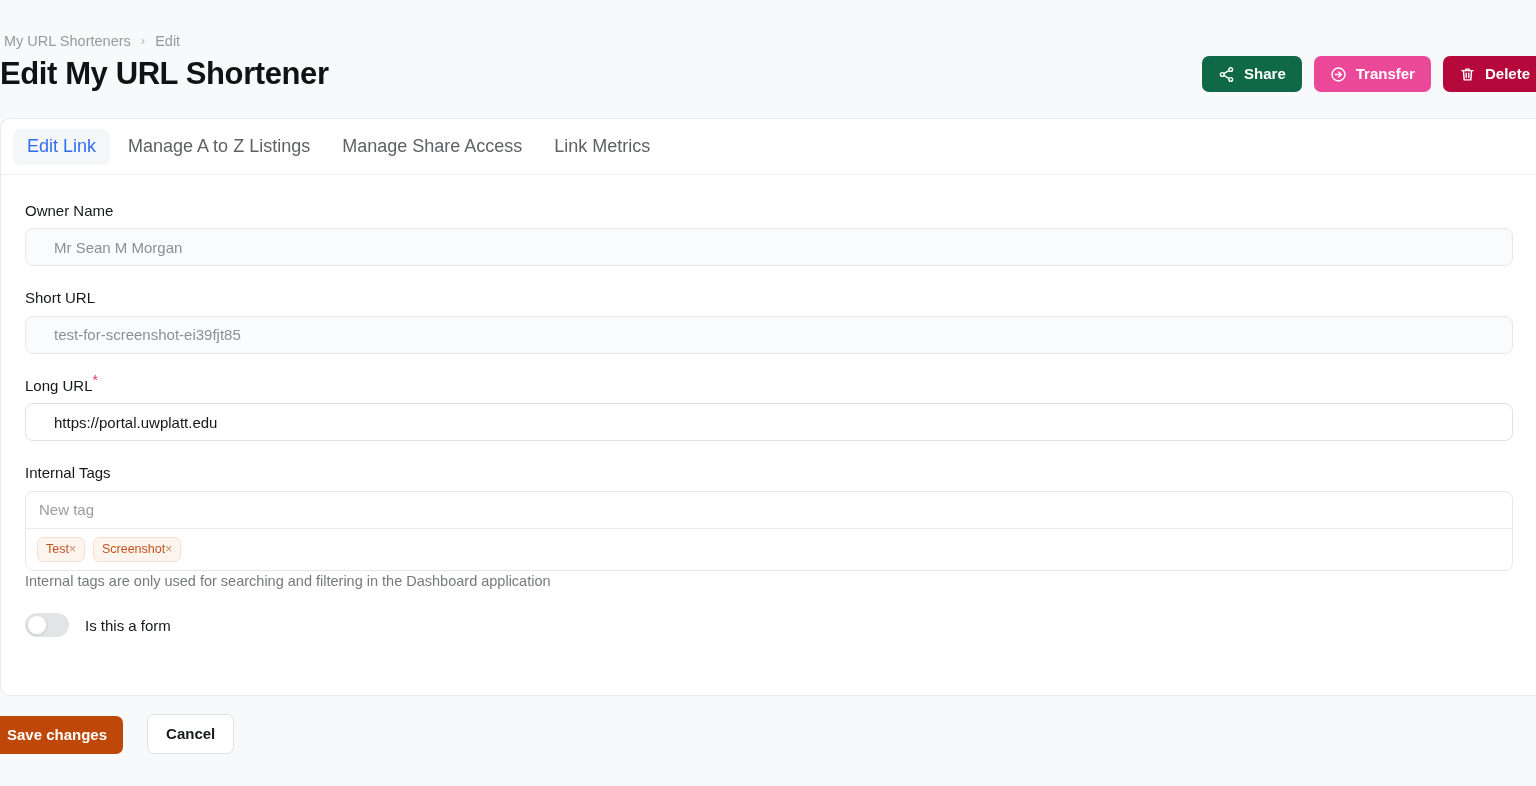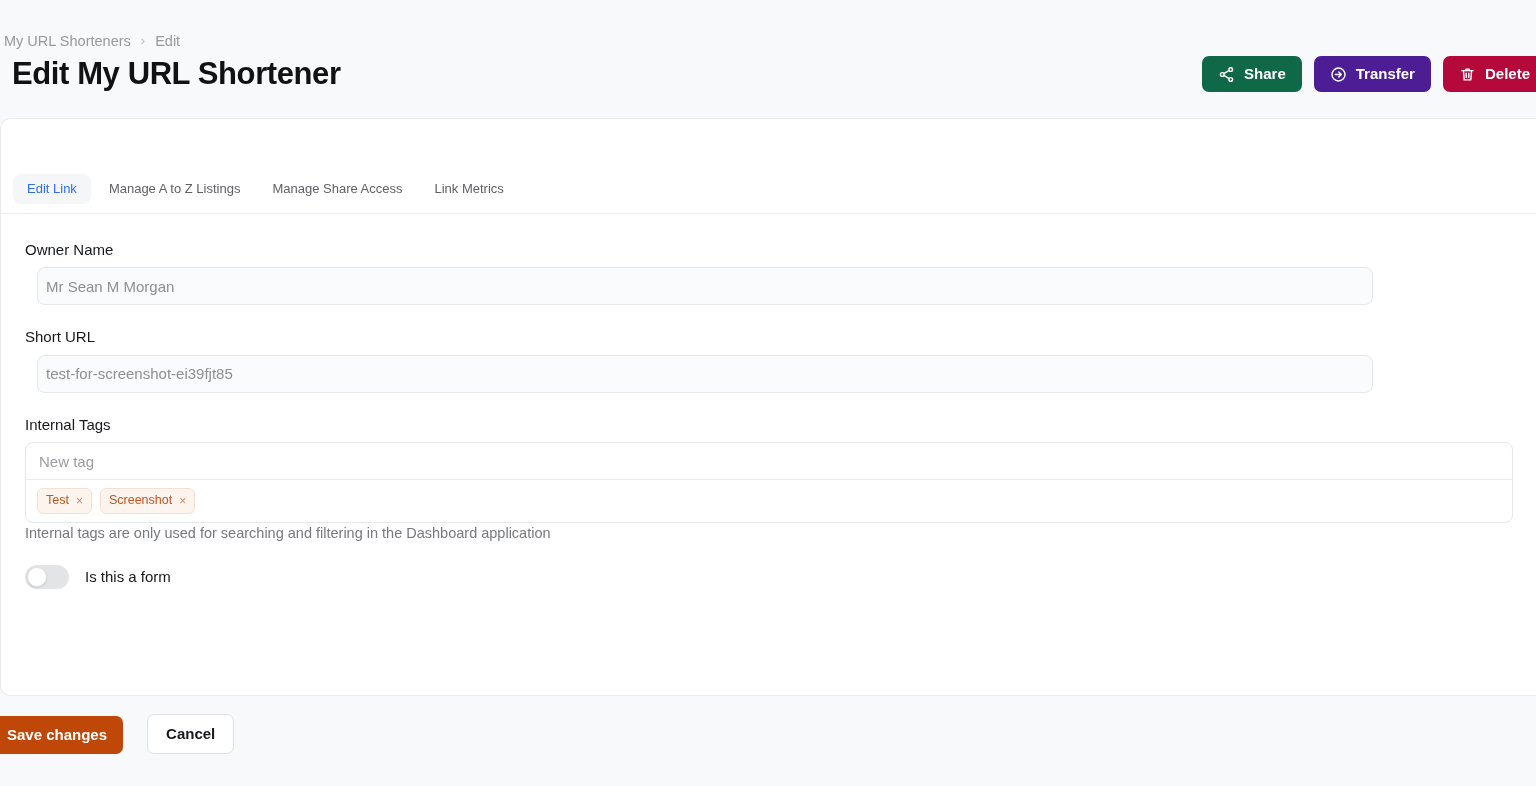--- a/index.html
+++ b/index.html
@@ -37,21 +37,21 @@
     display: inline-block;
     transform: translateY(-1px);
   }
   .title-row {
     display: flex;
     align-items: center;
     justify-content: space-between;
     margin-top: 6px;
     margin-left: -24px;
     margin-right: -24px;
-    padding-left: 12px;
+    padding-left: 0;
     padding-right: 0;
   }
   h1.page-title {
     margin: 0;
     font-size: 31px;
     font-weight: 700;
     letter-spacing: -0.4px;
     color: #111214;
     line-height: 1.25;
   }
@@ -72,21 +72,21 @@
     font-weight: 600;
     color: #ffffff;
     padding: 9px 16px;
     cursor: pointer;
     white-space: nowrap;
     line-height: 1.2;
     justify-content: space-between;
   }
   .btn svg { display: block; flex: none; }
   .btn-share    { background: #0f6848; }
-  .btn-transfer { background: #4c1d95; }
+  .btn-transfer { background: #ec4899; }
   .btn-delete   { background: #b5093b; }
 
   
   .card {
     background: #ffffff;
     border: 1px solid #e9eaec;
     border-right: none;
     border-radius: 10px 0 0 10px;
     margin-left: 0;
     margin-right: -2px;
@@ -95,59 +95,57 @@
     overflow: hidden;
   }
   .tabs {
     display: flex;
     align-items: center;
     gap: 4px;
     padding: 10px 12px 9px 12px;
     border-bottom: 1px solid #eceef0;
   }
   .tab {
-    font-size: 13px;
+    font-size: 18px;
     color: #5f6165;
     padding: 7px 14px;
     border-radius: 8px;
     cursor: pointer;
     white-space: nowrap;
     line-height: 1.2;
-    margin-top: 45px;
   }
   .tab.active {
     color: #2f6ef0;
     background: #f5f6f8;
     font-weight: 400;
   }
 
   .card-body { padding: 26px 24px 0 24px; }
 
   .field { margin-bottom: 22px; }
   .field-label {
     font-size: 15px;
     color: #16181b;
     margin-bottom: 8px;
     display: block;
     line-height: 1.3;
   }
   .req-star { color: #e8355a; font-size: 14px; vertical-align: super; line-height: 0; }
 
   .input {
-    width: 1336px;
+    width: 1488px;
     height: 38px;
     border: 1px solid #e6e7e9;
     border-radius: 8px;
     background: #fafbfc;
     color: #8d8f93;
     font-family: inherit;
     font-size: 15px;
-    padding: 0 8px;
+    padding: 0 28px;
     outline: none;
-    margin-left: 12px;
   }
   .input.editable {
     background: #ffffff;
     color: #16181b;
     border-color: #dfe1e4;
   }
 
   
   .tags-box {
     width: 1488px;
@@ -173,21 +171,20 @@
   .tags-list {
     display: flex;
     align-items: center;
     gap: 8px;
     padding: 8px 11px;
     min-height: 41px;
   }
   .tag-chip {
     display: inline-flex;
     align-items: center;
-    gap: 7px;
     background: #fdf4ee;
     border: 1px solid #f3e0d2;
     color: #c0551f;
     font-size: 12.5px;
     border-radius: 6px;
     padding: 3px 8px;
     line-height: 1.4;
     cursor: default;
   }
   .tag-remove {
@@ -335,20 +332,26 @@
     <div class="field">
       <label class="field-label">Owner Name</label>
       <input class="input" type="text" readonly="" value="Mr Sean M Morgan" style="">
     </div>
 
     <div class="field">
       <label class="field-label">Short URL</label>
       <input class="input" type="text" readonly="" value="test-for-screenshot-ei39fjt85" style="">
     </div>
 
+    <div class="field">
+      <label class="field-label">
+        <span>Long URL</span><span class="req-star">*</span>
+      </label>
+      <input class="input editable" type="text" value="https://portal.uwplatt.edu" style="">
+    </div>
 
     <div class="field">
       <label class="field-label">Internal Tags</label>
 
       <div class="tags-box">
         <input class="tags-input" type="text" placeholder="New tag" style="">
         <div class="tags-list">
           <span class="tag-chip">
             <span>Test</span>
             <span class="tag-remove">×</span>

